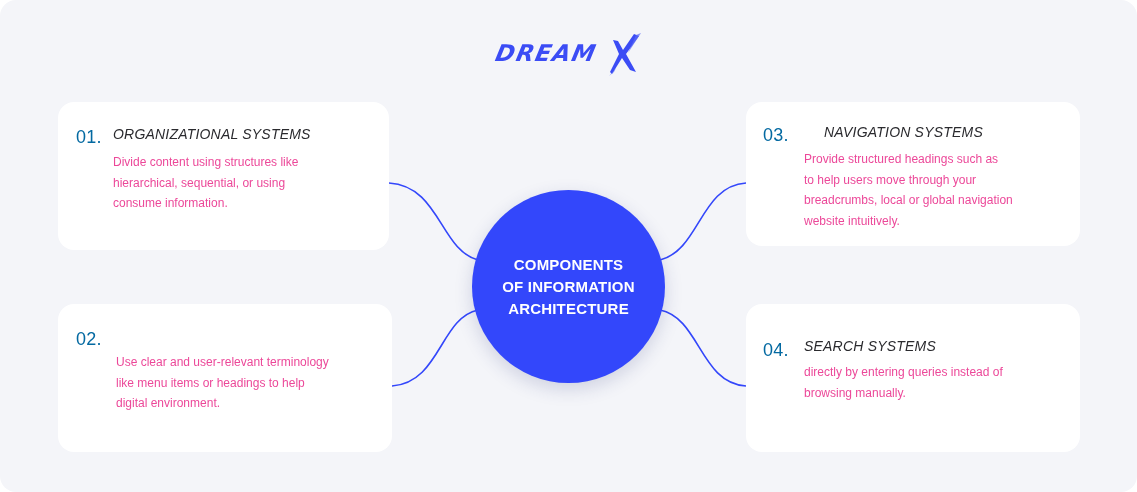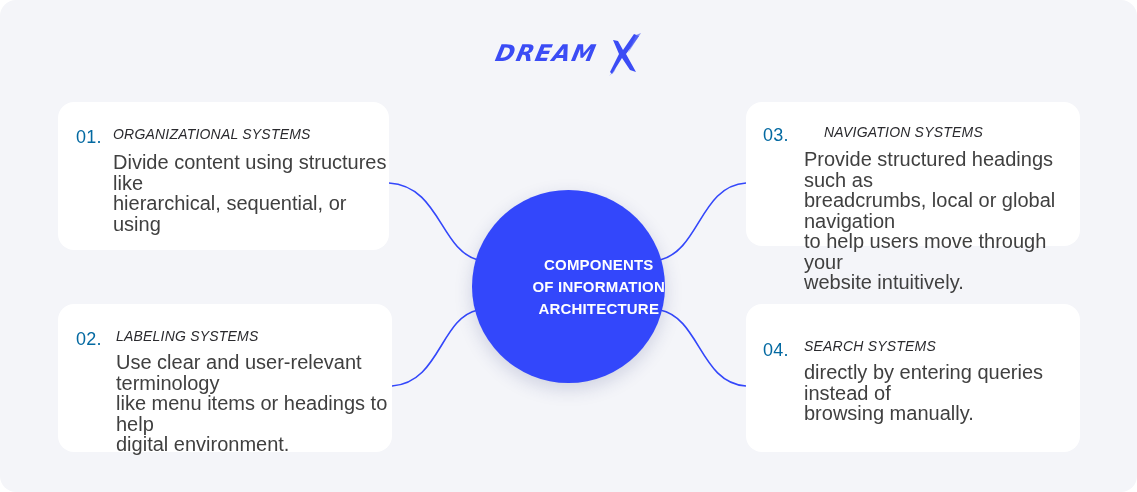--- a/index.html
+++ b/index.html
@@ -22,33 +22,33 @@
       position: absolute; background: #ffffff; border-radius: 16px;
       box-sizing: border-box;
     }
     .card .num {
       position: absolute; color: #0369a1; font-size: 18px; letter-spacing: 0.3px;
     }
     .card .title {
       position: absolute; color: #2a2a2e; font-size: 14px; letter-spacing: 0.2px; font-style: italic;
     }
     .card .desc {
-      position: absolute; color: #404040; font-size: 20px; line-height: 20.5px;
+      position: absolute; color: #ec4899; font-size: 12px; line-height: 20.5px;
     }
     #card1 { left: 58px; top: 102px; width: 331px; height: 148px; }
     #card2 { left: 58px; top: 304px; width: 334px; height: 148px; }
     #card3 { left: 746px; top: 102px; width: 334px; height: 144px; }
     #card4 { left: 746px; top: 304px; width: 334px; height: 148px; }
 
     .connectors { position: absolute; left: 0; top: 0; width: 1137px; height: 492px; }
     .hub {
       position: absolute; left: 472px; top: 190px; width: 193px; height: 193px;
       border-radius: 50%; background: #3347fb;
       box-shadow: 0 6px 18px rgba(40, 50, 120, 0.18);
-      display: flex; align-items: center; justify-content: flex-end;
+      display: flex; align-items: center; justify-content: center;
     }
     .hub-label {
       color: #ffffff; font-weight: bold; font-size: 15px; line-height: 22px;
       text-align: center; letter-spacing: 0.2px;
     }
     .hub-label div { white-space: nowrap; }
   </style>
 </head>
 <body>
 
@@ -77,40 +77,40 @@
       <div>ARCHITECTURE</div>
     </div>
   </div>
 
   <div class="card" id="card1">
     <span class="num" style="left:18px; top:25px;">01.</span>
     <span class="title" style="left:55px; top:24px;">ORGANIZATIONAL SYSTEMS</span>
     <div class="desc" style="left:55px; top:50px;">
       <div>Divide content using structures like</div>
       <div>hierarchical, sequential, or using</div>
+      <div>consume information.</div>
     </div>
   </div>
 
   <div class="card" id="card2">
     <span class="num" style="left:18px; top:25px;">02.</span>
-    <span class="title" style="left:58px; top:24px;">LABELING SYSTEMS</span>
     <div class="desc" style="left:58px; top:48px;">
       <div>Use clear and user-relevant terminology</div>
       <div>like menu items or headings to help</div>
       <div>digital environment.</div>
     </div>
   </div>
 
   <div class="card" id="card3">
     <span class="num" style="left:17px; top:23px;text-align:center;">03.</span>
     <span class="title" style="left:58px; top:22px;margin-left:20px;">NAVIGATION SYSTEMS</span>
     <div class="desc" style="left:58px; top:47px;">
       <div>Provide structured headings such as</div>
+      <div>to help users move through your</div>
       <div>breadcrumbs, local or global navigation</div>
-      <div>to help users move through your</div>
       <div>website intuitively.</div>
     </div>
   </div>
 
   <div class="card" id="card4">
     <span class="num" style="left:17px; top:36px;">04.</span>
     <span class="title" style="left:58px; top:34px;">SEARCH SYSTEMS</span>
     <div class="desc" style="left:58px; top:58px;">
       <div>directly by entering queries instead of</div>
       <div>browsing manually.</div>

